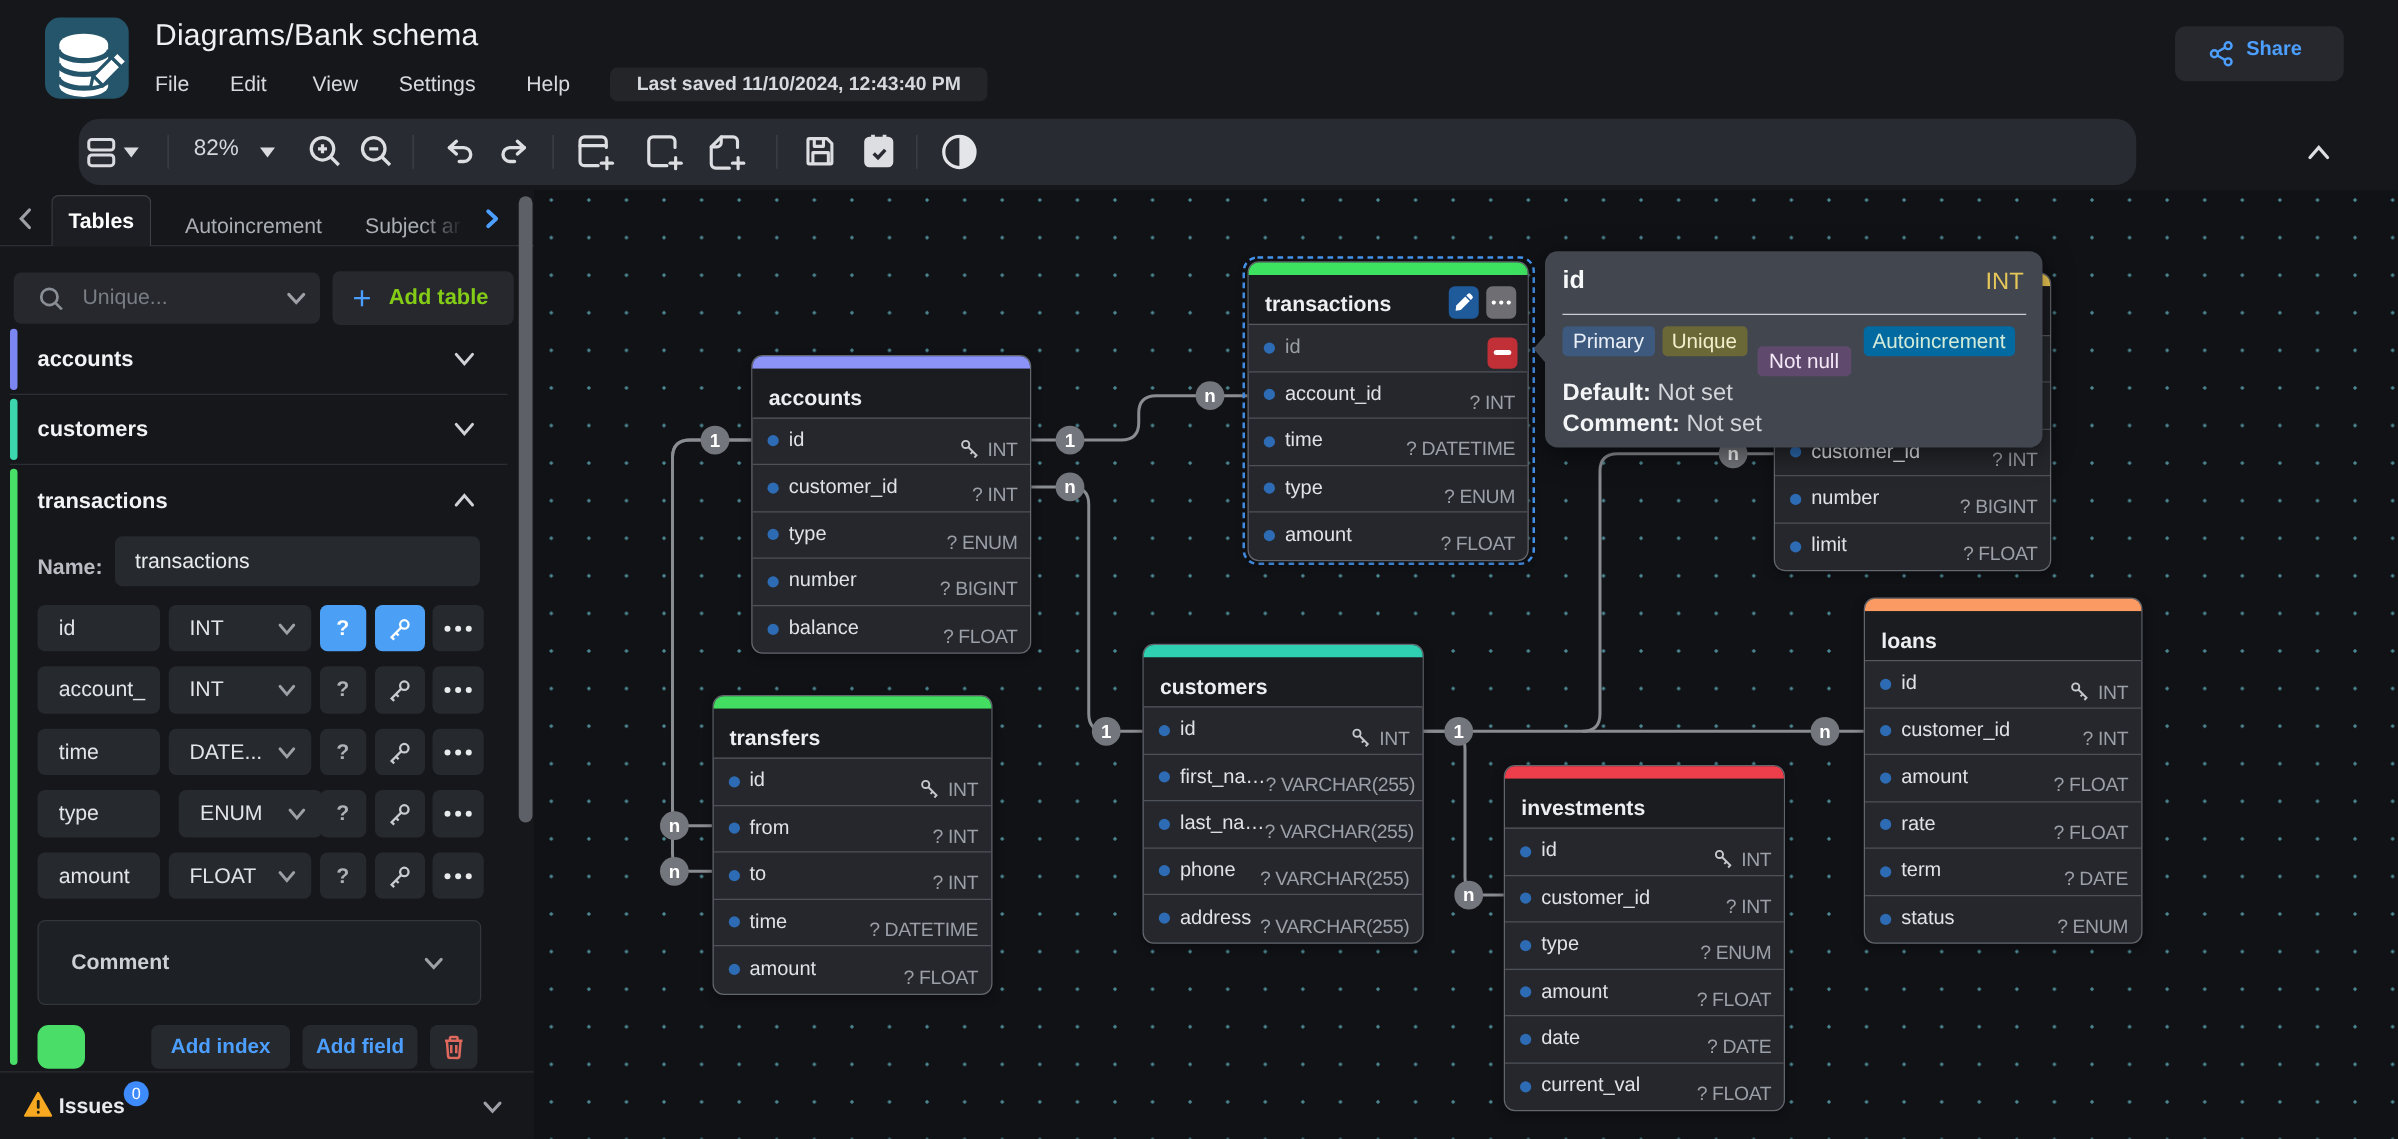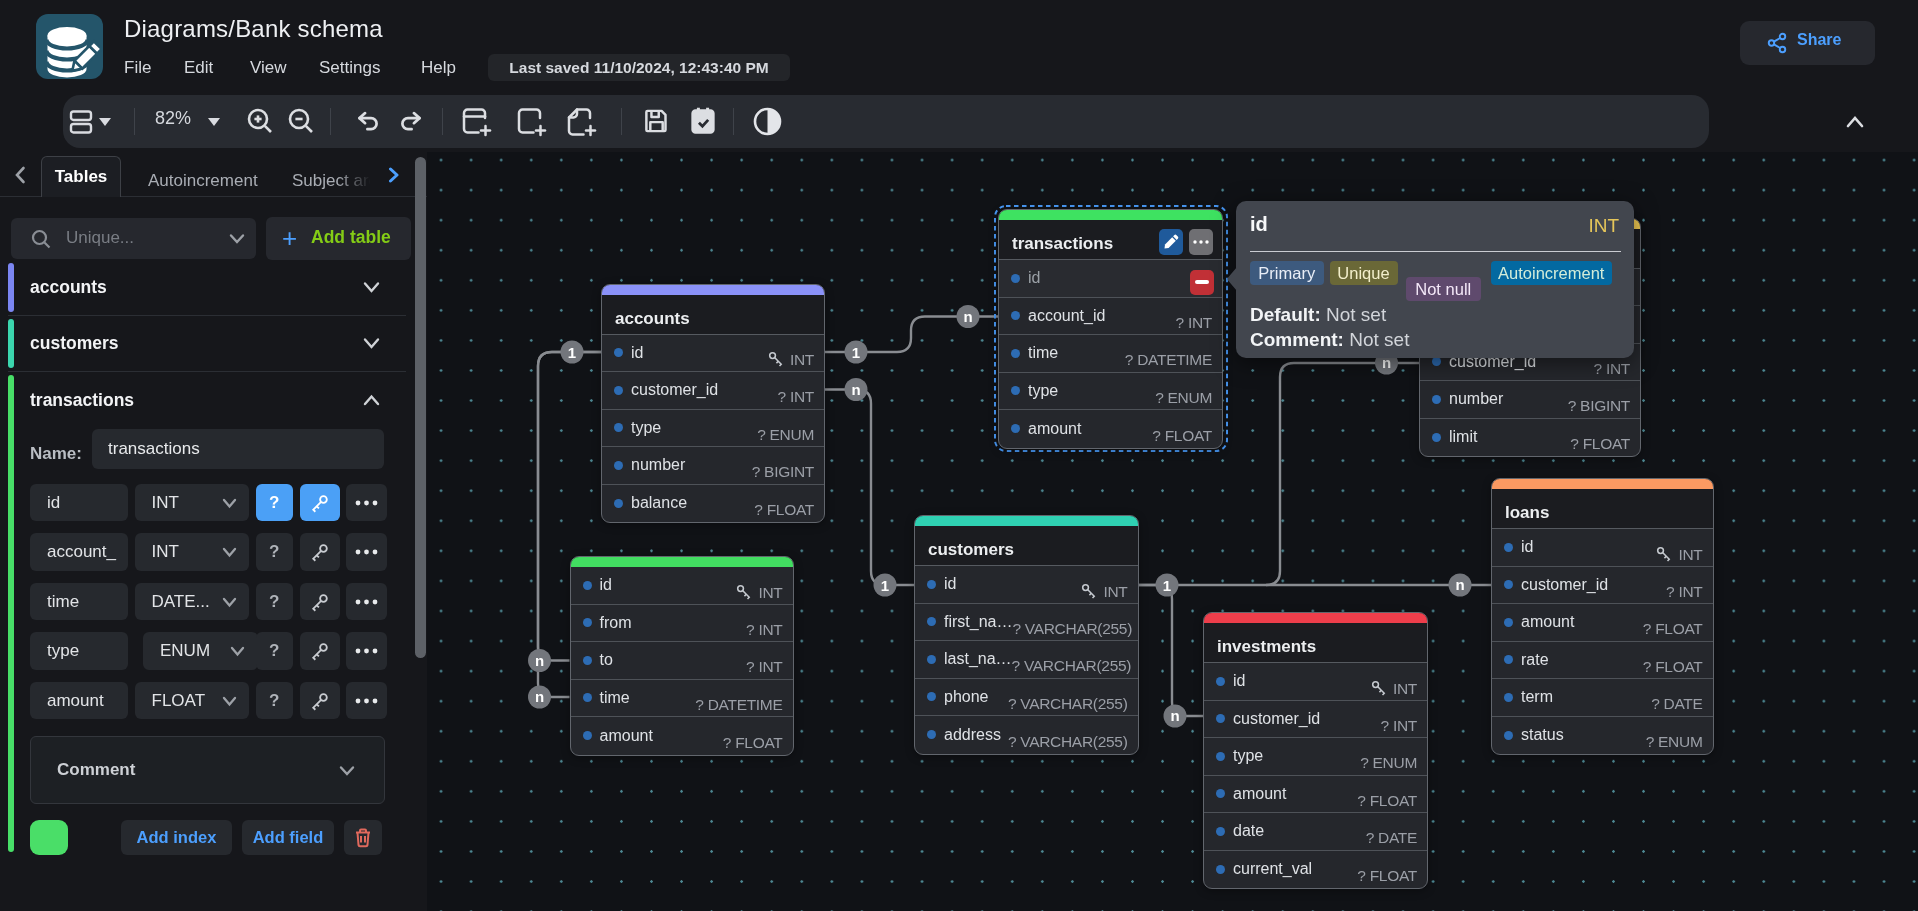--- a/index.html
+++ b/index.html
@@ -155,20 +155,21 @@
             <path d="M9.8 9.8 L18.4 18.4 l-2.2 2.3 M14.6 14.6 l-2.4 2.4"></path>
           </svg>INT</span></div>
     <div class="trow"><span class="dot"></span>customer_id<span class="typ">? INT</span></div>
     <div class="trow"><span class="dot"></span>type<span class="typ">? ENUM</span></div>
     <div class="trow"><span class="dot"></span>number<span class="typ">? BIGINT</span></div>
     <div class="trow"><span class="dot"></span>balance<span class="typ">? FLOAT</span></div>
   </div>
 
   <div class="tbl" style="left:142.5px;top:404px;width:224px">
     <div class="tstrip" style="background:#42dd61"></div>
+    <div class="tname">transfers</div>
     <div class="trow"><span class="dot"></span>id<span class="typ"><svg class="keyico" width="17" height="17" viewBox="0 0 22 22" fill="none" stroke="#c5c9cf" stroke-width="2">
             <circle cx="7.2" cy="7.2" r="3.7"></circle>
             <path d="M9.8 9.8 L18.4 18.4 l-2.2 2.3 M14.6 14.6 l-2.4 2.4"></path>
           </svg>INT</span></div>
     <div class="trow"><span class="dot"></span>from<span class="typ">? INT</span></div>
     <div class="trow"><span class="dot"></span>to<span class="typ">? INT</span></div>
     <div class="trow"><span class="dot"></span>time<span class="typ">? DATETIME</span></div>
     <div class="trow"><span class="dot"></span>amount<span class="typ">? FLOAT</span></div>
   </div>
 
@@ -443,20 +444,32 @@
   <div class="btmbtn" style="left:121px;width:111px">Add index</div>
   <div class="btmbtn" style="left:242px;width:92px">Add field</div>
   <div class="btmbtn" style="left:344px;width:38px">
     <svg style="position:absolute;left:9px;top:7px" width="20" height="21" viewBox="0 0 20 21" fill="none" stroke="#e0695d" stroke-width="2">
       <path d="M3 5.5 h14"></path>
         <path d="M7 5.5 V3.5 a1 1 0 0 1 1 -1 h4 a1 1 0 0 1 1 1 V5.5"></path>
       <path d="M4.5 5.5 l1 12.5 a1.5 1.5 0 0 0 1.5 1.3 h6 a1.5 1.5 0 0 0 1.5 -1.3 l1 -12.5"></path>
       <path d="M8 9 v6.5 M12 9 v6.5"></path>
     </svg>
   </div>
+  <div id="issuesbar">
+    <svg style="position:absolute;left:19px;top:15px" width="23" height="21" viewBox="0 0 23 21">
+      <path d="M11.5 1.2 L22 19.5 H1 Z" fill="#f6a821" stroke="#f6a821" stroke-width="1.6" stroke-linejoin="round"></path>
+      <rect x="10.5" y="7" width="2.2" height="7" rx="1" fill="#201d12"></rect>
+      <rect x="10.5" y="15.6" width="2.2" height="2.3" rx="1" fill="#201d12"></rect>
+    </svg>
+    <span class="lbl">Issues</span>
+    <span class="badge">0</span>
+    <svg class="chev" style="left:386px;top:22px" width="16" height="12" viewBox="0 0 16 12" fill="none" stroke="#9da1a7" stroke-width="2.4" stroke-linecap="round">
+        <path d="M2 2.5 L8 9 L14 2.5"></path>
+      </svg>
+  </div>
   <div id="scrollthumb"></div>
 </div>
 <div id="toolbar">
   <svg class="ticon" style="left:6px;top:14px" width="24" height="26" viewBox="0 0 24 26" fill="none" stroke="#d9dbe0" stroke-width="2.4">
     <rect x="2" y="2.5" width="20" height="8.5" rx="2.5"></rect>
       <rect x="2" y="15" width="20" height="8.5" rx="2.5"></rect>
   </svg>
   <svg class="ticon" style="left:35px;top:21px" width="14" height="12" viewBox="0 0 14 12">
       <path d="M1 2 L7 10 L13 2 Z" fill="#d9dbe0"></path>
     </svg>

